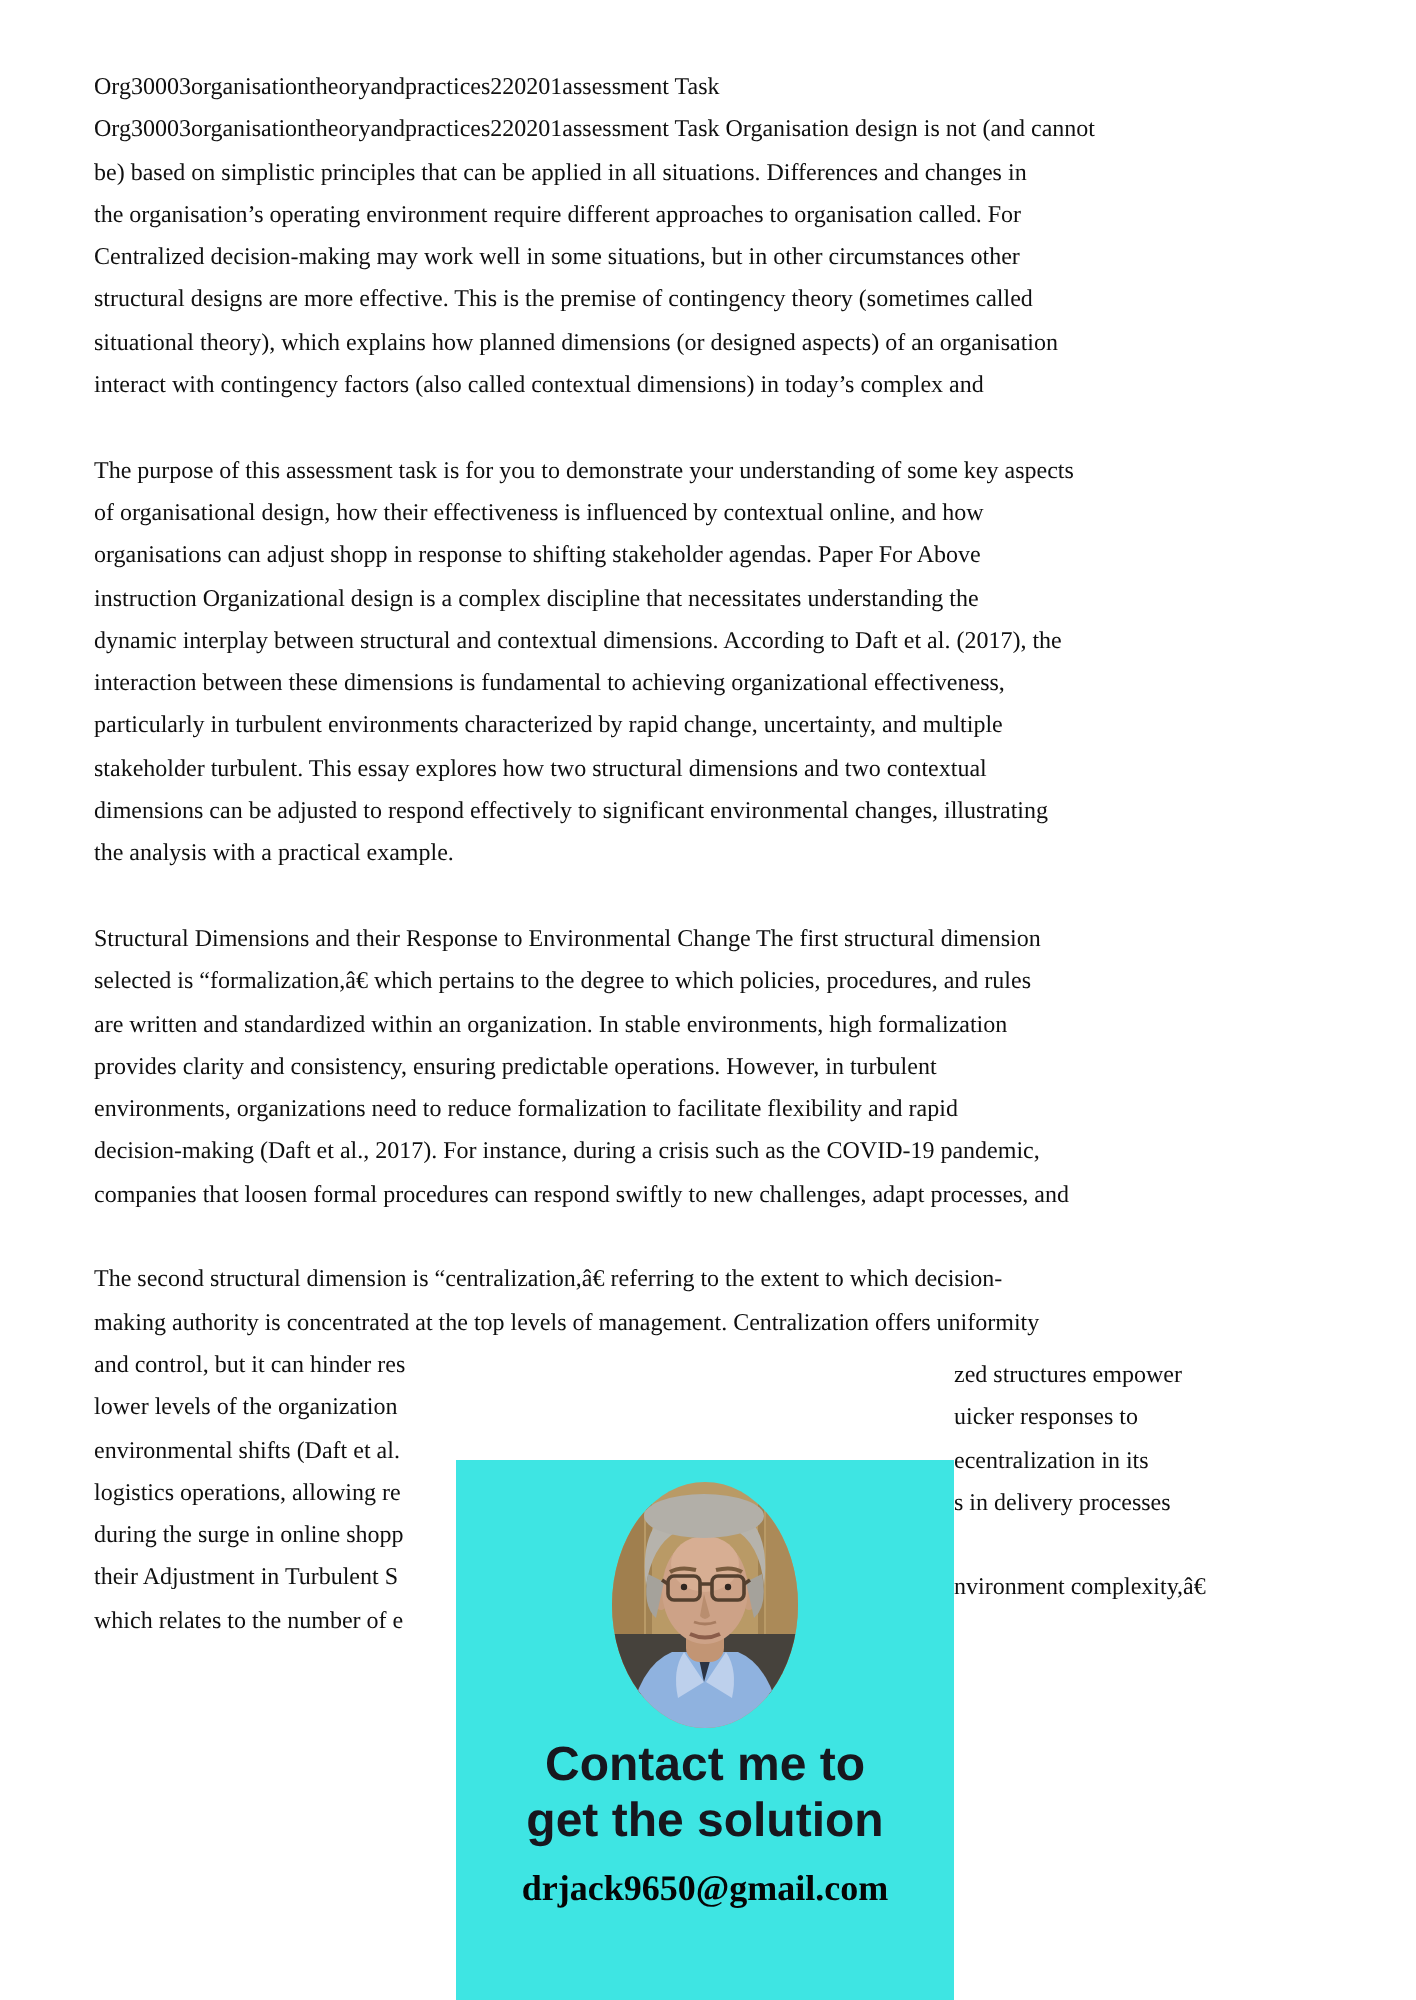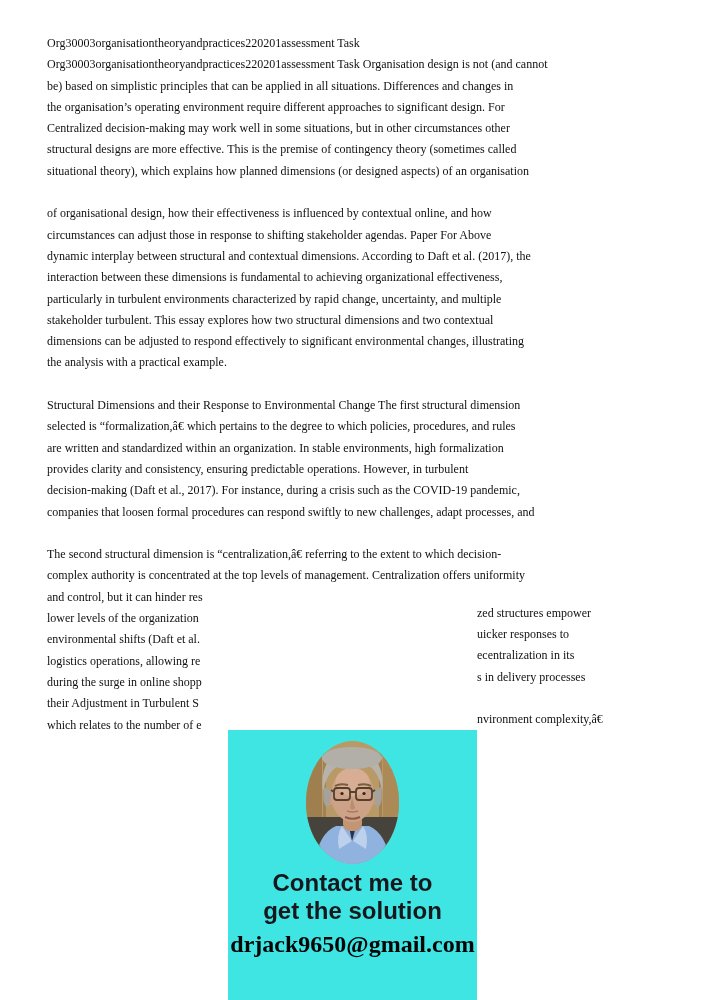--- a/index.html
+++ b/index.html
@@ -11,75 +11,79 @@
   }
   .page {
     position: absolute; inset: 0; background: #ffffff;
   }
   .doc {
     position: absolute; left: 47px; top: 33px; width: 616px;
     font-size: 15.5px; line-height: 21.3px; color: #101010;
   }
   .line { white-space: nowrap; position: relative; }
   .blank-line { height: 21.3px; }
-  .right-frag { position: absolute; left: 430px; top: 16px; white-space: nowrap; }
+  .right-frag { position: absolute; left: 430px; top: 5px; white-space: nowrap; }
 
   .ad-overlay {
     position: absolute; left: 228px; top: 730px; width: 249px; height: 300px;
     display: flex; flex-direction: column; align-items: center;
     z-index: 5;
   }
   .portrait {
     margin-top: 11px; width: 93px; height: 123px; flex: 0 0 auto;
   }
   .ad-heading {
     margin-top: 5px;
     font-family: "Liberation Sans", "DejaVu Sans", sans-serif;
     font-weight: 700; font-size: 24px; line-height: 27.5px;
     text-align: center; letter-spacing: 0px;
   }
   .ad-email {
     margin-top: 5px;
     font-family: "Liberation Serif", "DejaVu Serif", serif;
-    font-weight: 700; font-size: 24px; line-height: 30px;
+    font-weight: 700; font-size: 18px; line-height: 30px;
     text-align: center;
   }
 </style>
 </head>
 <body>
 
 <div class="page">
 
   <div class="doc" style="font-size: 12px; line-height: 21.3px;">
       <div class="line">Org30003organisationtheoryandpractices220201assessment Task</div>
       <div class="line">Org30003organisationtheoryandpractices220201assessment Task Organisation design is not (and cannot</div>
       <div class="line">be) based on simplistic principles that can be applied in all situations. Differences and changes in</div>
-      <div class="line">the organisation’s operating environment require different approaches to significant design. For</div>
+      <div class="line">the organisation’s operating environment require different approaches to organisation called. For</div>
       <div class="line">Centralized decision-making may work well in some situations, but in other circumstances other</div>
       <div class="line">structural designs are more effective. This is the premise of contingency theory (sometimes called</div>
       <div class="line">situational theory), which explains how planned dimensions (or designed aspects) of an organisation</div>
+      <div class="line">interact with contingency factors (also called contextual dimensions) in today’s complex and</div>
       <div class="blank-line"></div>
+      <div class="line">The purpose of this assessment task is for you to demonstrate your understanding of some key aspects</div>
       <div class="line">of organisational design, how their effectiveness is influenced by contextual online, and how</div>
-      <div class="line">circumstances can adjust those in response to shifting stakeholder agendas. Paper For Above</div>
+      <div class="line">organisations can adjust shopp in response to shifting stakeholder agendas. Paper For Above</div>
+      <div class="line">instruction Organizational design is a complex discipline that necessitates understanding the</div>
       <div class="line">dynamic interplay between structural and contextual dimensions. According to Daft et al. (2017), the</div>
       <div class="line">interaction between these dimensions is fundamental to achieving organizational effectiveness,</div>
       <div class="line">particularly in turbulent environments characterized by rapid change, uncertainty, and multiple</div>
       <div class="line">stakeholder turbulent. This essay explores how two structural dimensions and two contextual</div>
       <div class="line">dimensions can be adjusted to respond effectively to significant environmental changes, illustrating</div>
       <div class="line">the analysis with a practical example.</div>
       <div class="blank-line"></div>
       <div class="line">Structural Dimensions and their Response to Environmental Change The first structural dimension</div>
       <div class="line">selected is “formalization,â€ which pertains to the degree to which policies, procedures, and rules</div>
       <div class="line">are written and standardized within an organization. In stable environments, high formalization</div>
       <div class="line">provides clarity and consistency, ensuring predictable operations. However, in turbulent</div>
+      <div class="line">environments, organizations need to reduce formalization to facilitate flexibility and rapid</div>
       <div class="line">decision-making (Daft et al., 2017). For instance, during a crisis such as the COVID-19 pandemic,</div>
       <div class="line">companies that loosen formal procedures can respond swiftly to new challenges, adapt processes, and</div>
       <div class="blank-line"></div>
       <div class="line">The second structural dimension is “centralization,â€ referring to the extent to which decision-</div>
-      <div class="line">complex authority is concentrated at the top levels of management. Centralization offers uniformity</div>
+      <div class="line">making authority is concentrated at the top levels of management. Centralization offers uniformity</div>
       <div class="line"><span>and control, but it can hinder res</span><span class="right-frag">zed structures empower</span></div>
       <div class="line"><span>lower levels of the organization</span><span class="right-frag">uicker responses to</span></div>
       <div class="line"><span>environmental shifts (Daft et al.</span><span class="right-frag">ecentralization in its</span></div>
       <div class="line"><span>logistics operations, allowing re</span><span class="right-frag">s in delivery processes</span></div>
       <div class="line"><span>during the surge in online shopp</span></div>
       <div class="line"><span>their Adjustment in Turbulent S</span><span class="right-frag">nvironment complexity,â€</span></div>
       <div class="line"><span>which relates to the number of e</span><span class="right-frag"></span></div>
     </div>
 
   <div class="ad-overlay" style="background: rgb(62, 229, 227);">

